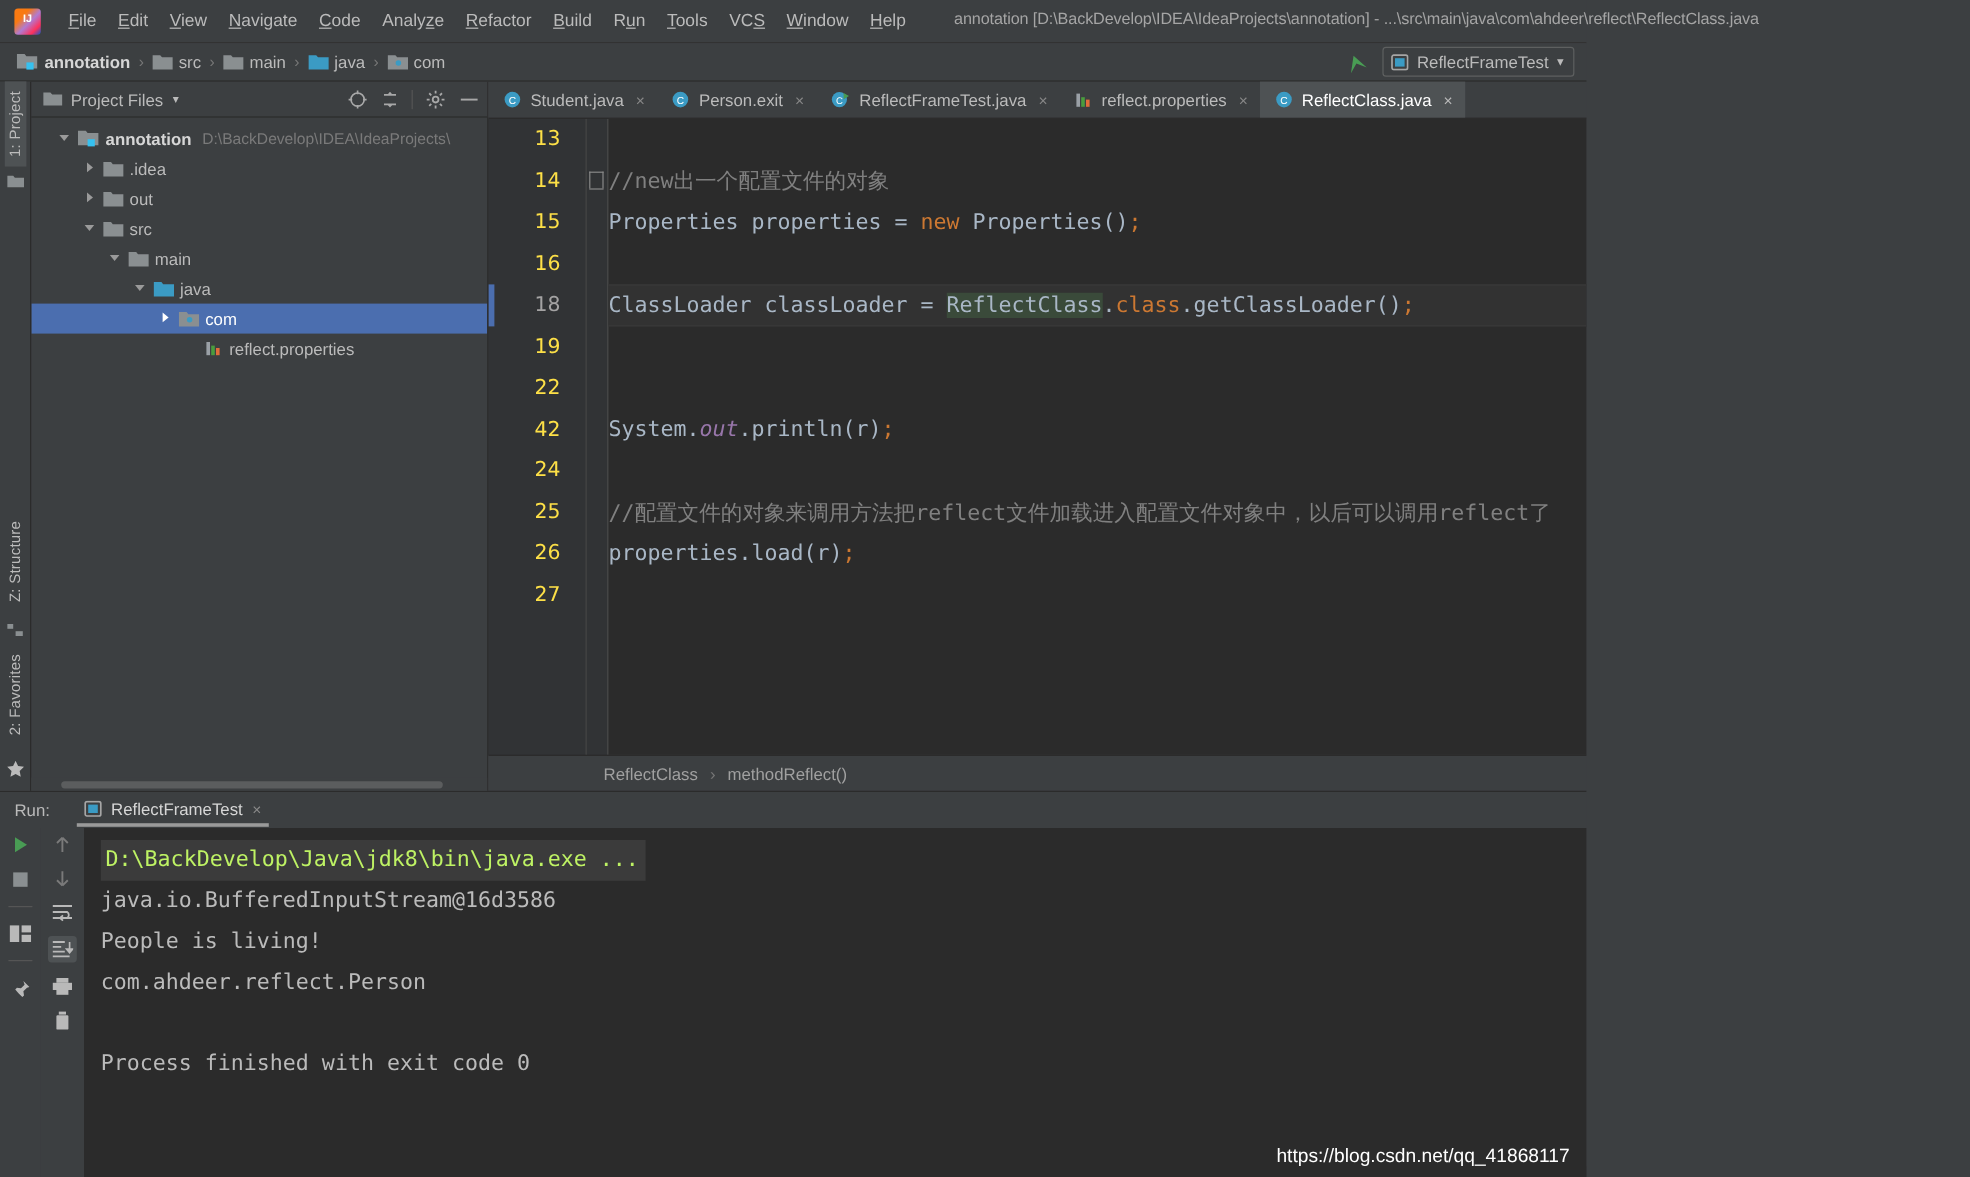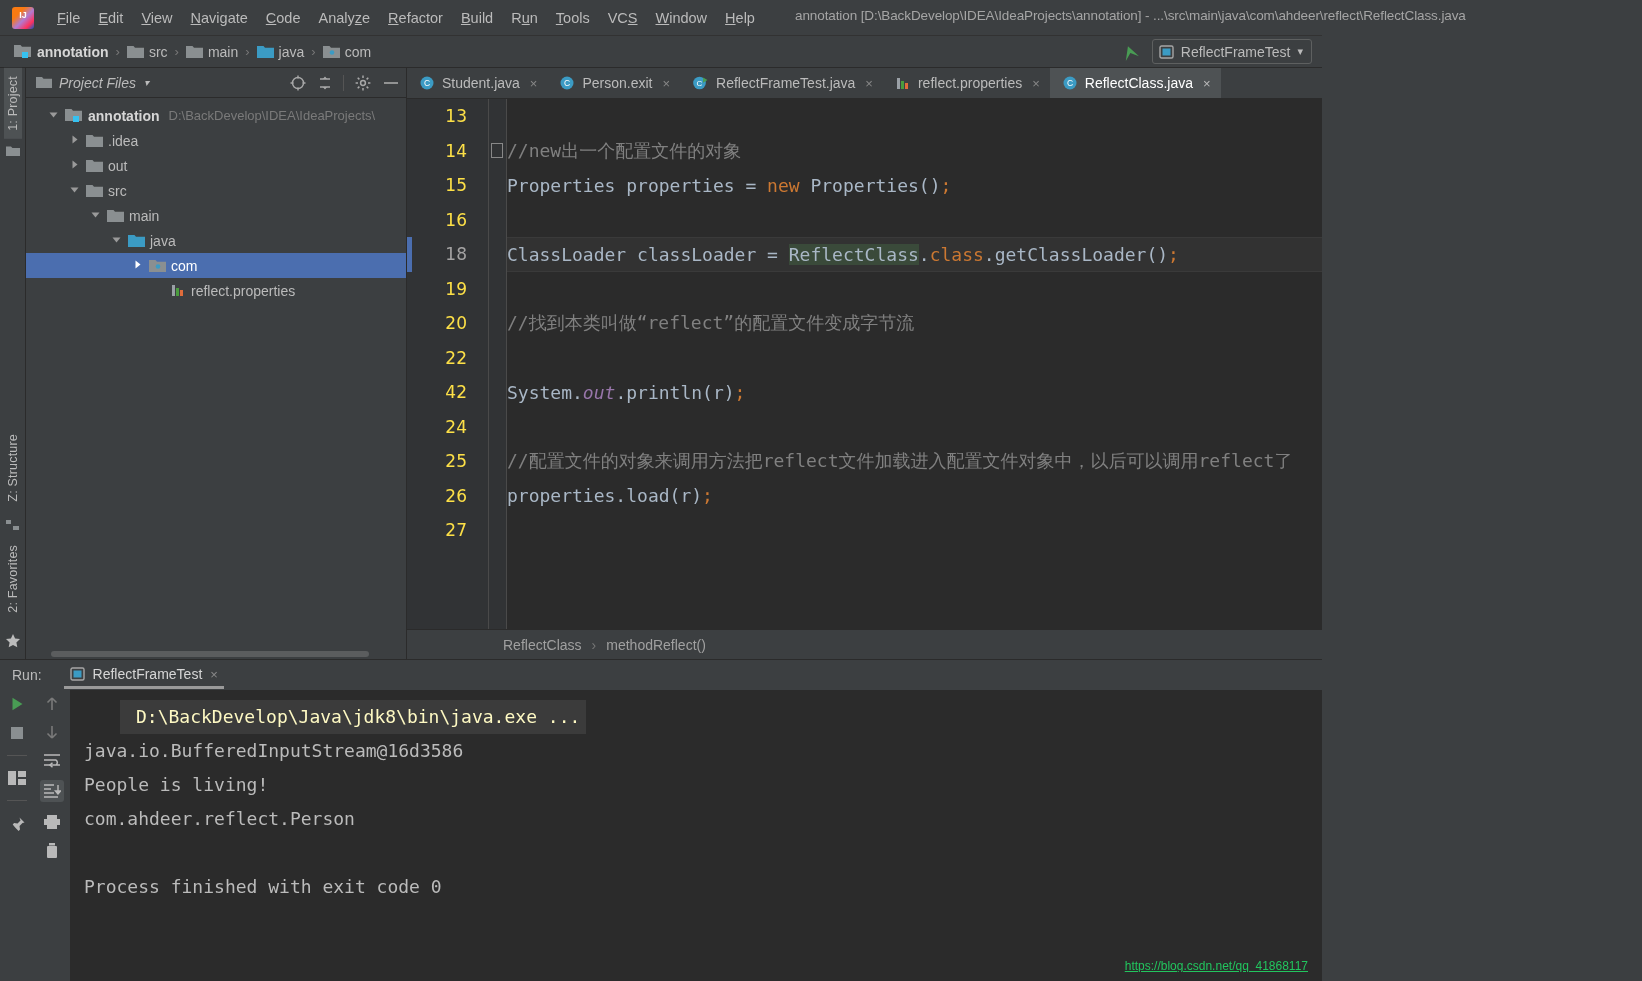--- a/index.html
+++ b/index.html
@@ -90,21 +90,21 @@
   .vtab.active { background: #4e5254; }
   .strip-icon { margin: 6px 0; }
 
   
   .project-panel {
     width: 381px; min-width: 381px; background: #3c3f41;
     display: flex; flex-direction: column; border-right: 1px solid #2b2b2b;
   }
   .panel-head {
     height: 30px; min-height: 30px; display: flex; align-items: center;
-    padding: 0 6px 0 10px; background: #3c3f41; border-bottom: 1px solid #2b2b2b; font-style: italic;
+    padding: 0 6px 0 10px; background: #3c3f41; border-bottom: 1px solid #2b2b2b;
   }
   .panel-title { font-size: 14px; color: #bbbbbb; margin-left: 7px; }
   .panel-head .spacer { flex: 1; }
   .panel-head .hicon { margin-left: 11px; opacity: .85; }
   .tree { flex: 1; overflow: hidden; padding-top: 5px; font-size: 14px; }
   .trow {
     height: 25px; display: flex; align-items: center;
     color: #bbbbbb; white-space: nowrap; padding-right: 6px;
   }
   .trow.sel { background: #4b6eaf; color: #ffffff; }
@@ -226,24 +226,24 @@
     align-items: center; padding-top: 6px; gap: 12px; background: #3c3f41;
   }
   .rt-div { width: 20px; height: 1px; background: #555; margin: 1px 0; }
   .console {
     flex: 1; background: #2b2b2b; padding: 10px 0 0 14px; min-width: 0;
     font-family: "DejaVu Sans Mono", monospace; position: relative; overflow: hidden;
   }
   .cline {
     font-size: 18px; color: #bbbbbb; line-height: 34px; white-space: pre;
   }
-  .cline.cmdpath { color: #fef9c3; background: #3b3b3b; display: inline-block; padding: 0 6px 0 16px; margin-left: 36px; }
+  .cline.cmdpath { color: #bef264; background: #3b3b3b; display: inline-block; padding: 0 6px 0 4px; }
   .watermark {
     position: absolute; right: 14px; bottom: 8px;
-    font-size: 12px; color: #22c55e; font-family: "Liberation Sans", sans-serif; text-decoration: underline;
+    font-size: 16px; color: #ffffff; font-family: "Liberation Sans", sans-serif;
   }
   .console-scroll {
     position: absolute; left: 0; right: 0; bottom: 0; height: 9px; background: #2b2b2b;
   }
   svg { display: block; }
 </style>
 </head>
 <body>
 
 <div class="ide">
@@ -601,24 +601,20 @@
               <div class="hl"></div>
               <div class="caret-mark"></div>
               <span class="num">18</span>
               <span class="code"><span class="pun">ClassLoader classLoader = </span><span class="hlid">ReflectClass</span><span class="pun">.</span><span class="kw">class</span><span class="pun">.getClassLoader()</span><span class="semi">;</span></span>
             </div>
             <div class="ln">
               <span class="num">19</span>
               <span class="code"></span>
             </div>
             <div class="ln">
-              <span class="num">20</span>
-              <span class="code"><span class="cmt">//找到本类叫做“reflect”的配置文件变成字节流</span></span>
-            </div>
-            <div class="ln">
               <span class="num">22</span>
               <span class="code"></span>
             </div>
             <div class="ln">
               <span class="num">42</span>
               <span class="code"><span class="pun">System.</span><span class="fld">out</span><span class="pun">.println(r)</span><span class="semi">;</span></span>
             </div>
             <div class="ln">
               <span class="num">24</span>
               <span class="code"></span>

